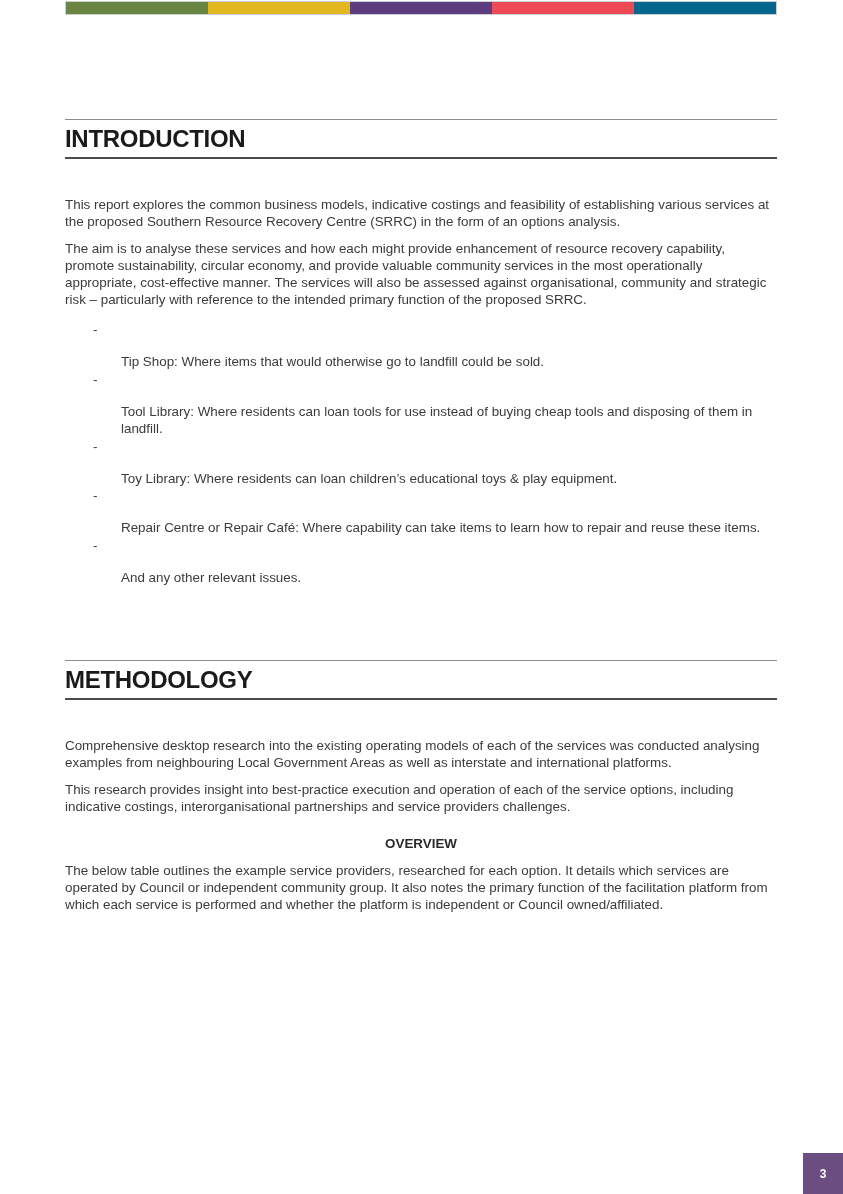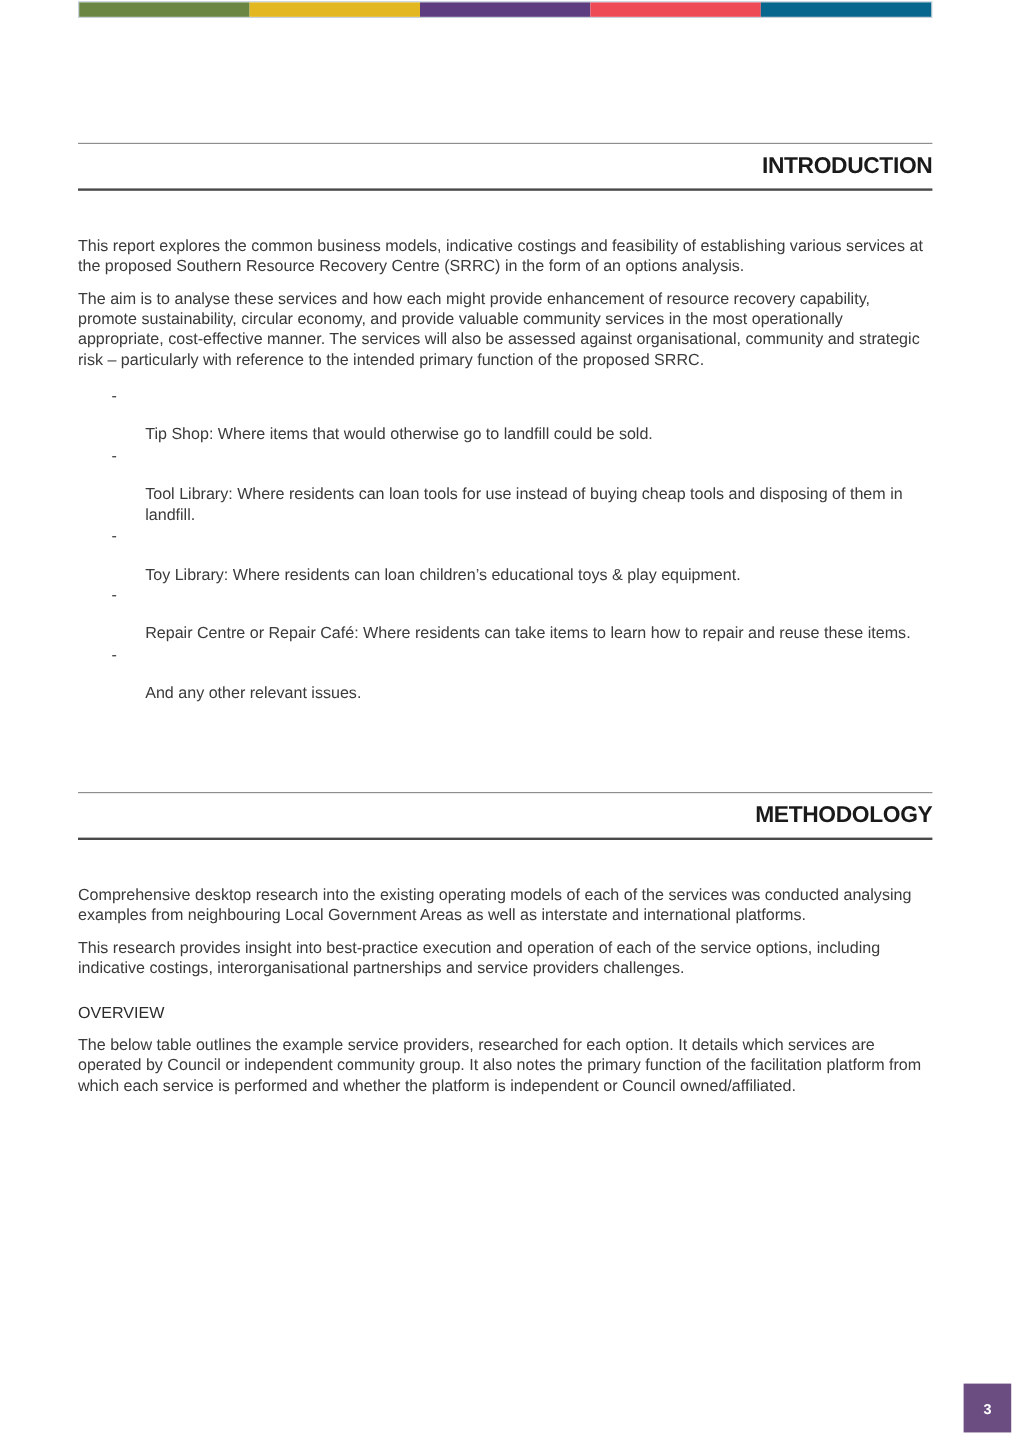--- a/index.html
+++ b/index.html
@@ -28,26 +28,25 @@
     width: 712px;
     top: 0;
     color: #3b3b3b;
     font-size: 13.4px;
     line-height: 17px;
   }
   .section-heading {
     border-top: 1px solid #8f8f8f;
     border-bottom: 2px solid #4a4a4a;
     padding: 6px 0 5px 0;
-    font-size: 19px;
+    font-size: 24px;
     font-weight: bold;
     letter-spacing: -0.3px;
     color: #1a1a1a;
     line-height: 26px;
-    text-align: right;
   }
   .heading-intro { margin-top: 119px; }
   .heading-methodology { margin-top: 74px; }
   .para { margin-top: 10px; color: #3b3b3b; }
   .first-para { margin-top: 37px; }
   .list-intro { margin-top: 12px; }
   ul.dash-list {
     list-style: none;
     margin-top: 13px;
     margin-bottom: 0;
@@ -58,23 +57,24 @@
   }
   ul.dash-list .bullet {
     width: 28px;
     margin-left: 28px;
     flex: 0 0 auto;
     text-align: left;
   }
   ul.dash-list .bullet-text { flex: 1 1 auto; margin-top: 32px; }
   .subheading {
     margin-top: 20px;
-    font-weight: normal;
+    font-weight: bold;
     color: #2b2b2b;
     font-size: 13.4px;
+    text-align: center;
   }
   .page-number-box {
     position: absolute;
     right: 0;
     bottom: 0;
     width: 40px;
     height: 41px;
     display: flex;
     align-items: center;
     justify-content: center;
@@ -113,21 +113,21 @@
         <li>
           <span class="bullet">-</span>
           <span class="bullet-text">Tool Library: Where residents can loan tools for use instead of buying cheap tools and disposing of them in landfill.</span>
         </li>
         <li>
           <span class="bullet">-</span>
           <span class="bullet-text">Toy Library: Where residents can loan children’s educational toys &amp; play equipment.</span>
         </li>
         <li>
           <span class="bullet">-</span>
-          <span class="bullet-text">Repair Centre or Repair Café: Where residents can take items to learn how to repair and reuse these items.</span>
+          <span class="bullet-text">Repair Centre or Repair Café: Where capability can take items to learn how to repair and reuse these items.</span>
         </li>
         <li>
           <span class="bullet">-</span>
           <span class="bullet-text">And any other relevant issues.</span>
         </li>
       </ul>
 
     <div class="section-heading heading-methodology">METHODOLOGY</div>
 
     <p class="para first-para">Comprehensive desktop research into the existing operating models of each of the services was conducted analysing examples from neighbouring Local Government Areas as well as interstate and international platforms.</p>

